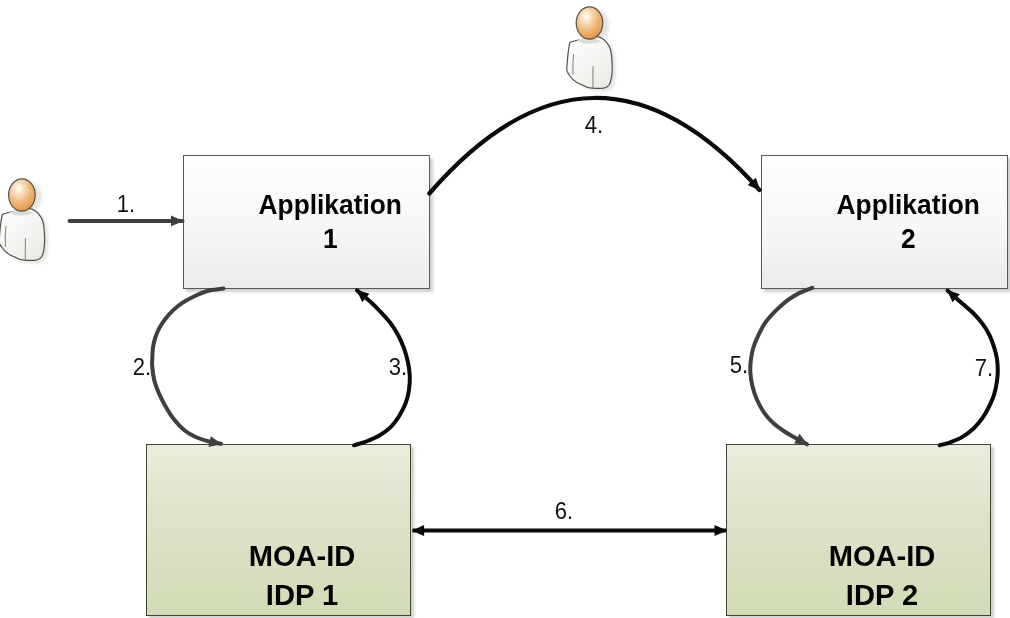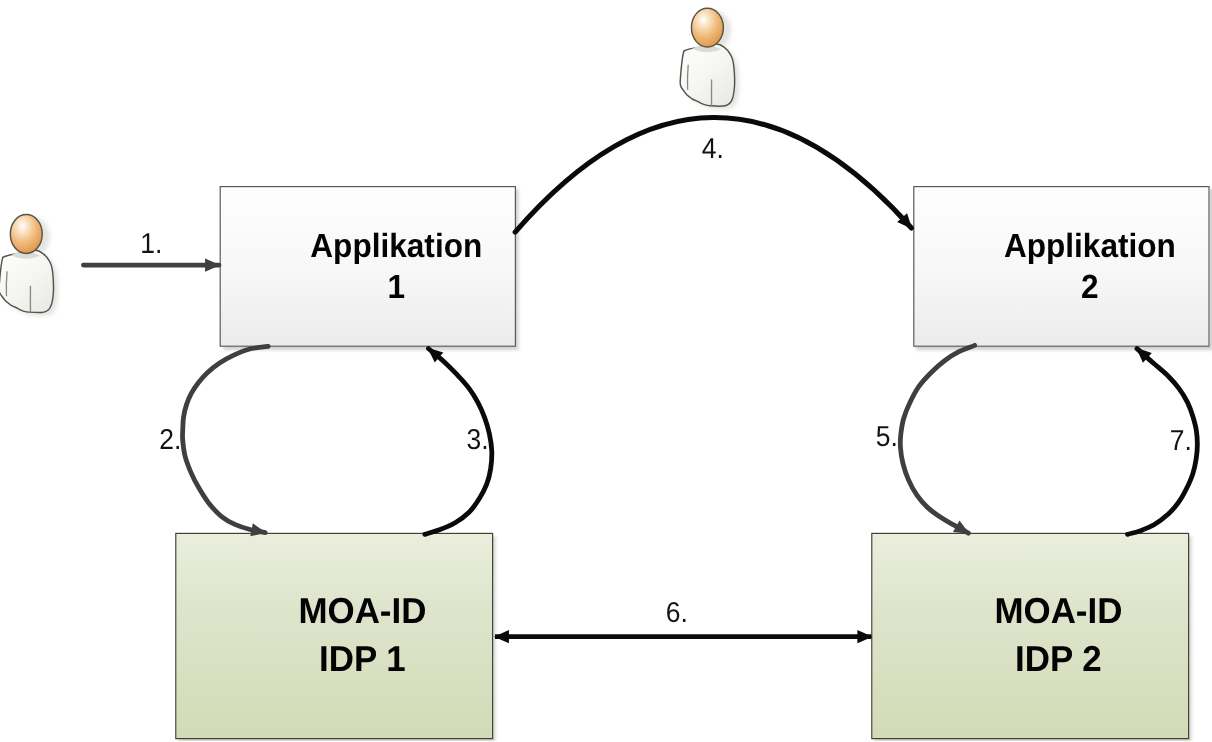--- a/index.html
+++ b/index.html
@@ -17,20 +17,21 @@
   }
   .node .lbl { font-weight:bold; color:rgba(0,0,0,0.99); opacity:0.999; }
   .app-box {
     border:1.4px solid #58595a;
     background:linear-gradient(180deg, #fefefe 0%, #f7f7f7 55%, #ebebeb 100%);
   }
   .app-box .lbl { font-size:28px; line-height:34.1px; transform:scaleX(0.94); }
   .idp-box {
     border:1.6px solid #3f4430;
     background:linear-gradient(180deg, #eaeedd 0%, #dee4cb 38%, #d2dbb6 100%);
+    align-items:flex-end;
   }
   .idp-box .lbl { font-size:30px; line-height:39.6px; transform:scaleX(0.97); }
   #box-app1 { left:183px; top:155px; width:246.5px; height:133.5px; }
   #box-app2 { left:761px; top:155px; width:246.5px; height:133.5px; }
   #box-idp1 { left:145.5px; top:443.9px; width:265px; height:171.8px; }
   #box-idp2 { left:726.2px; top:443.8px; width:264.6px; height:172px; }
   .step {
     position:absolute; opacity:0.999; transform:translate(-50%,-50%) scaleX(0.92);
     font-size:24px; color:rgba(16,16,16,0.99); white-space:pre;
   }

